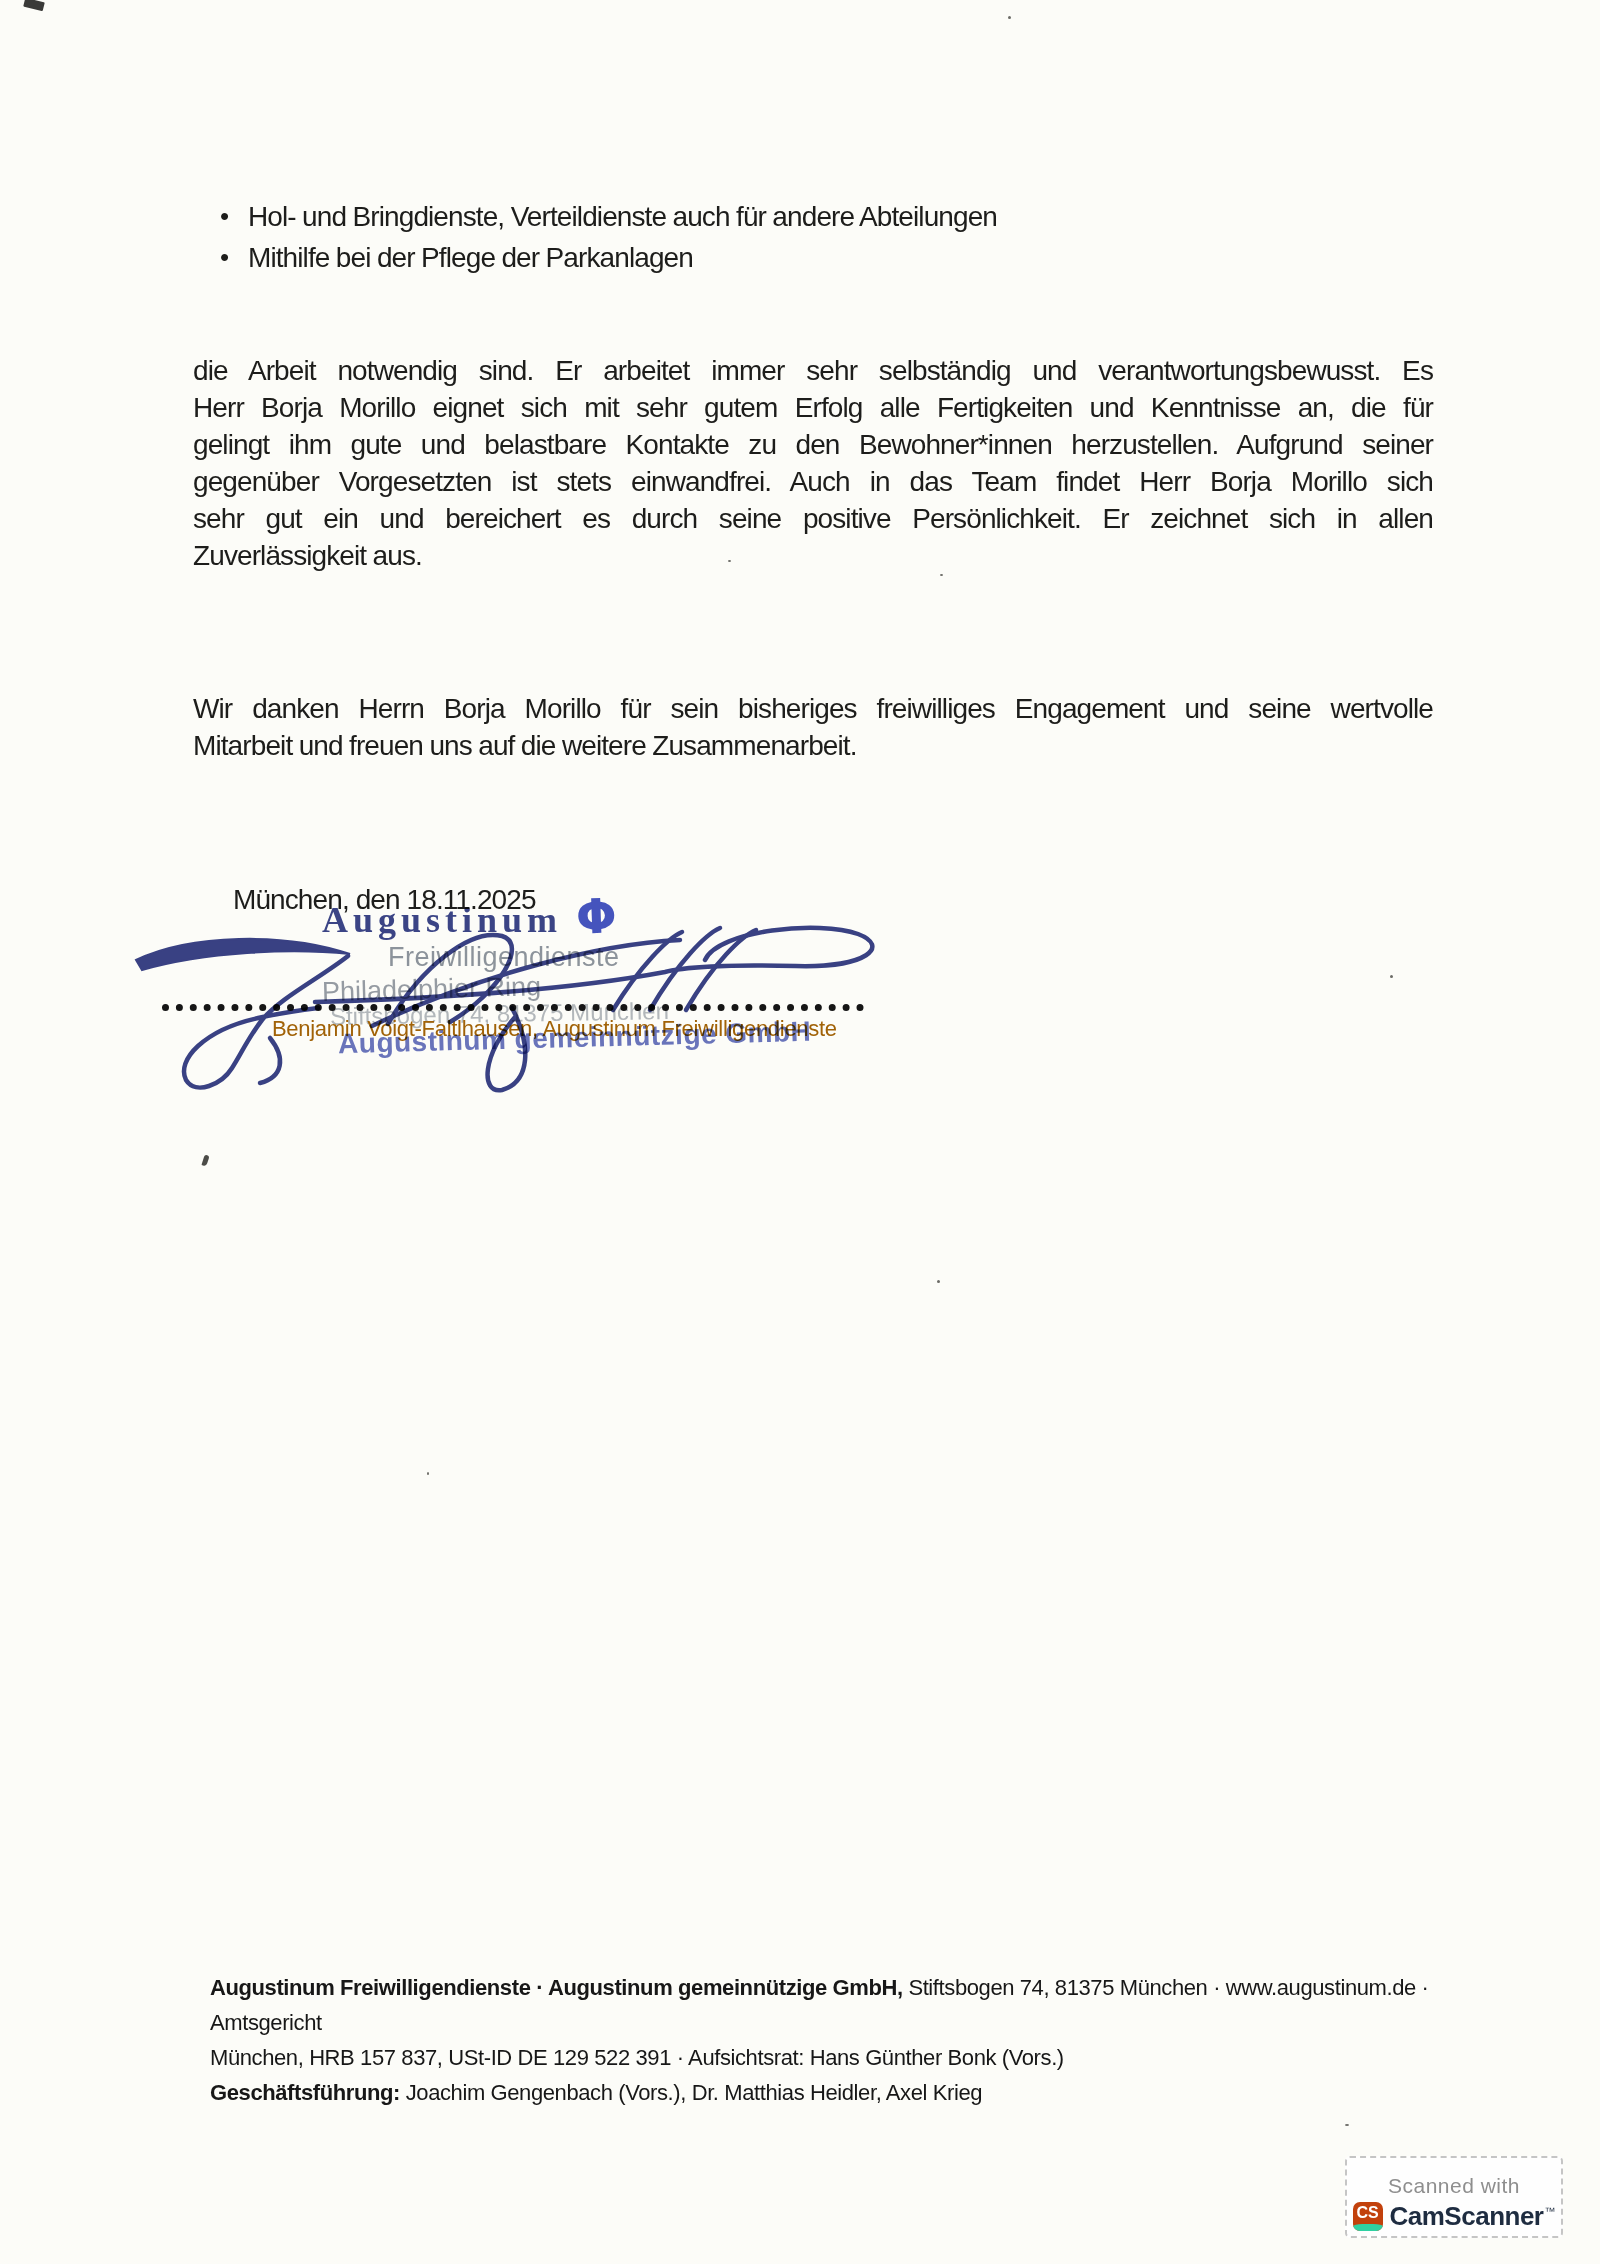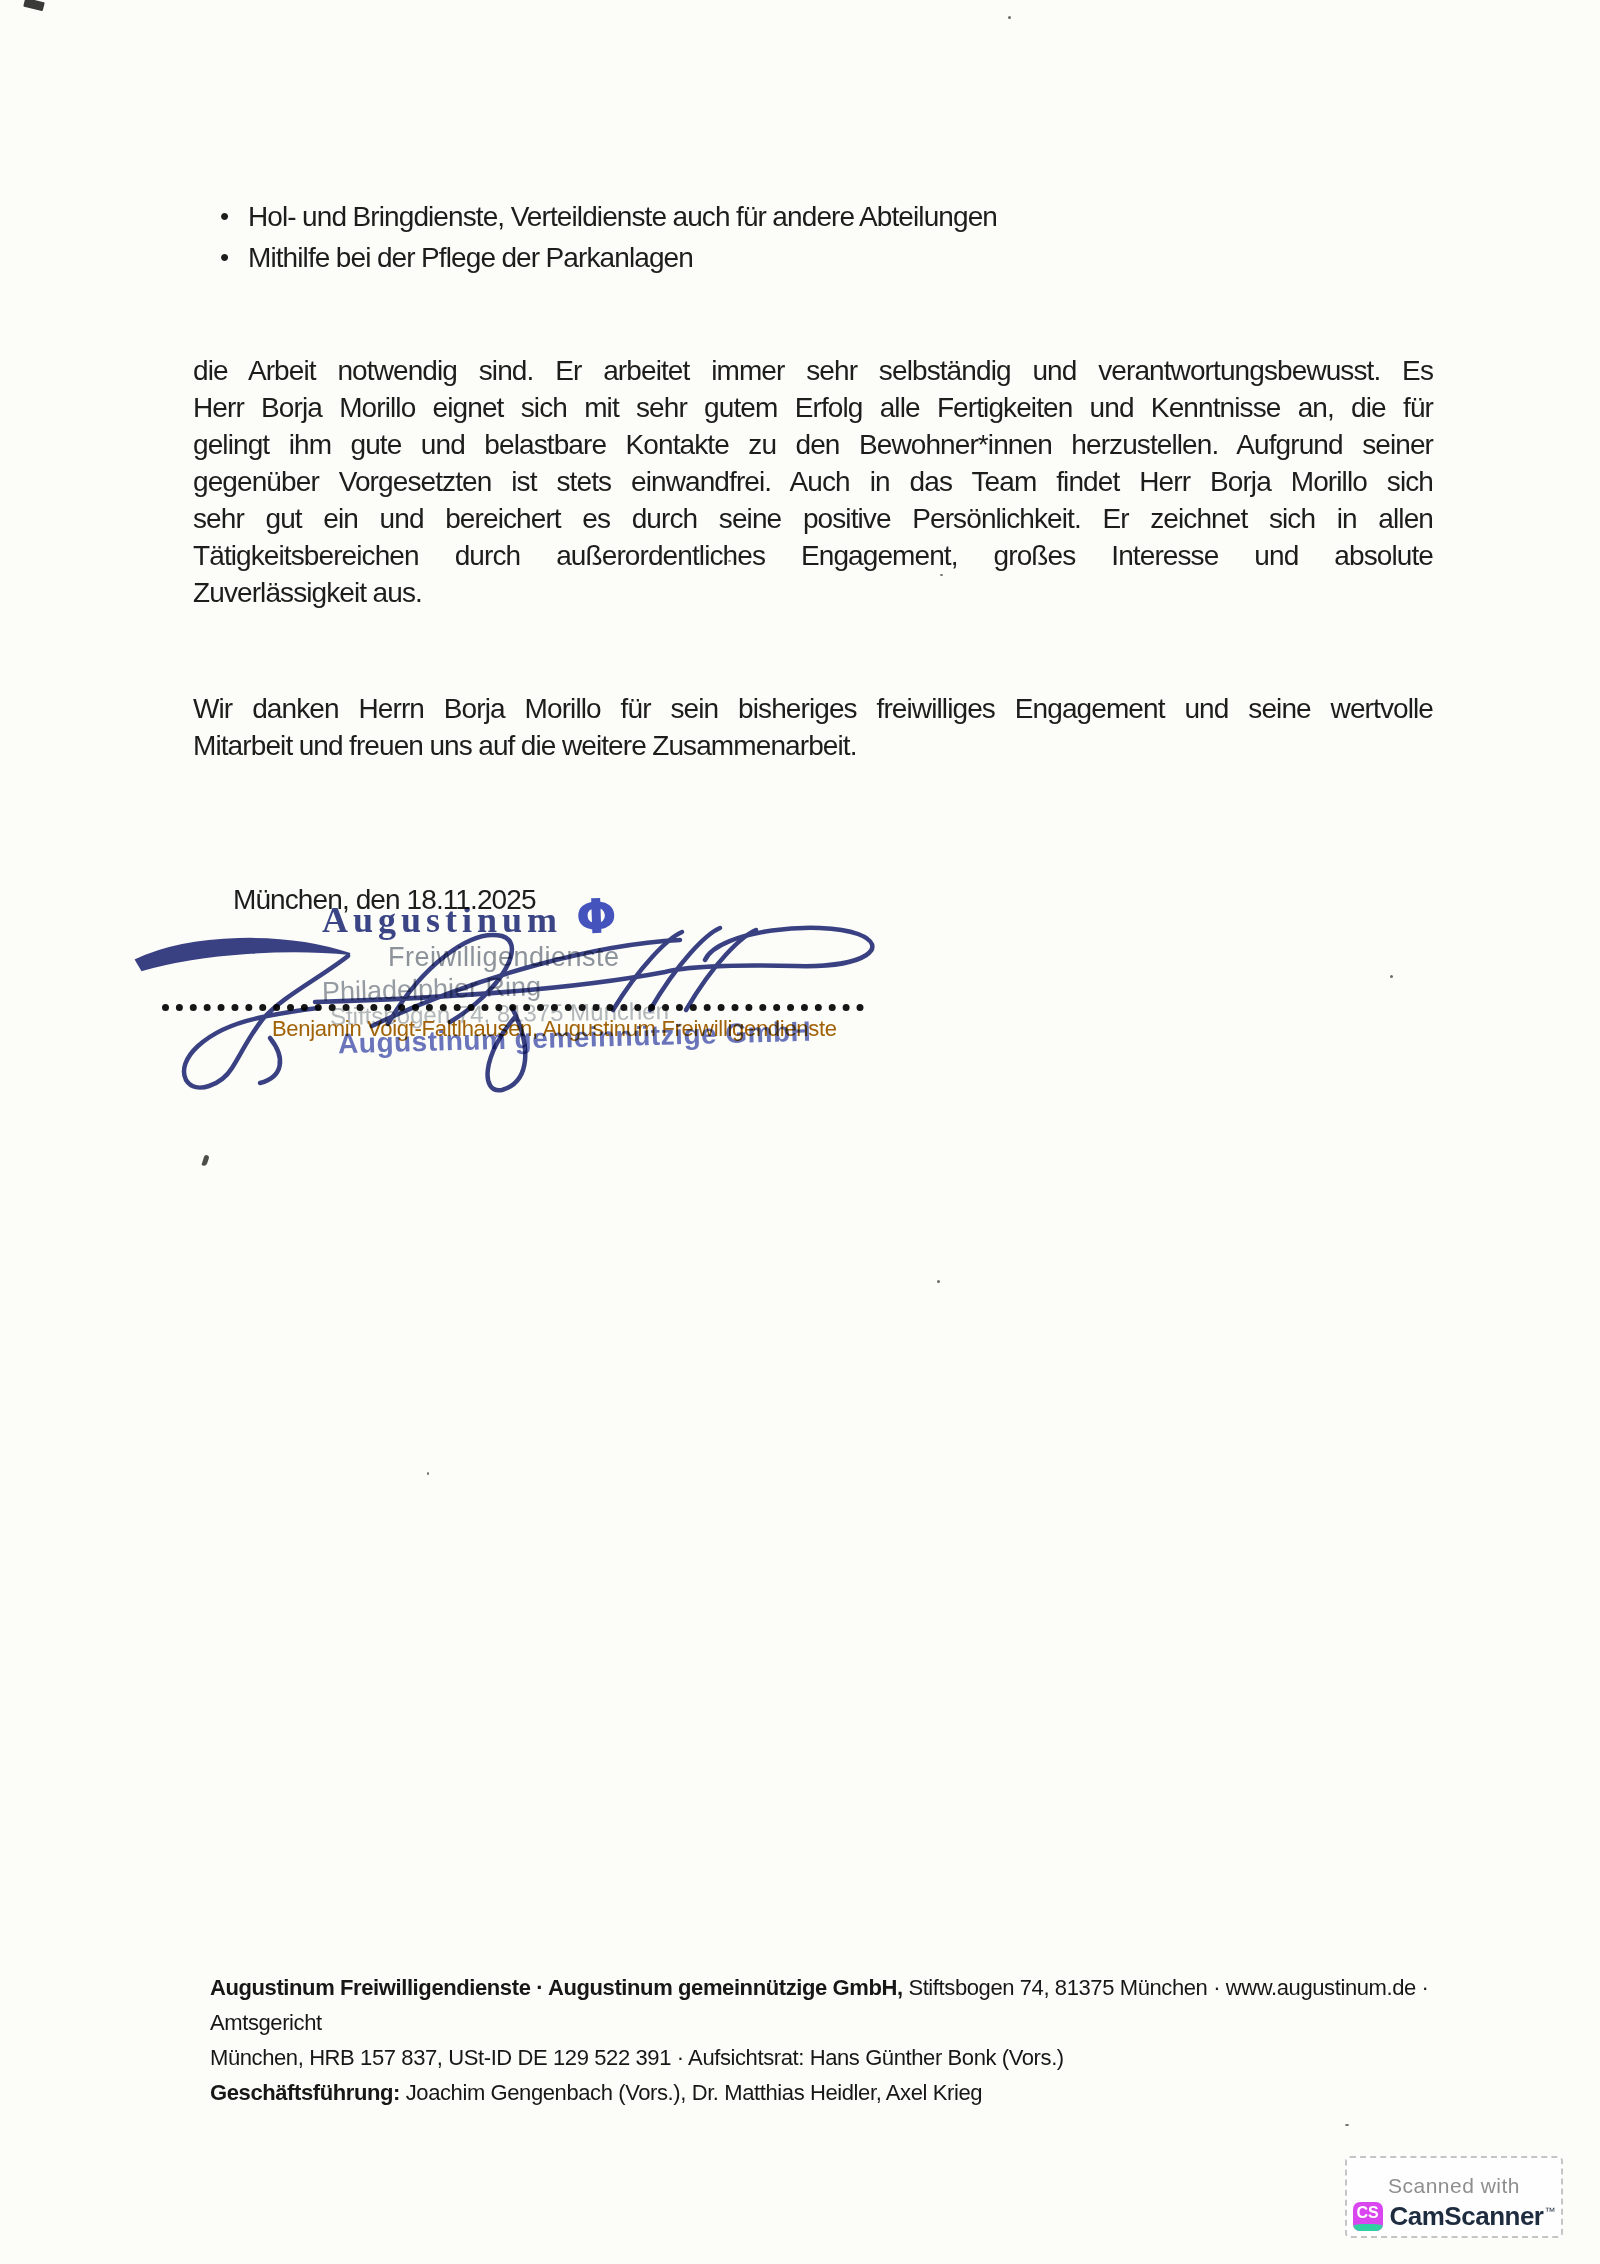--- a/index.html
+++ b/index.html
@@ -65,21 +65,21 @@
   .footer b{font-weight:700;}
   
   .cs-badge{
     position:absolute;left:1345px;top:2156px;width:218px;height:82px;
     border:2px dashed #c5c5c5;border-radius:5px;background:#fefefe;
     box-sizing:border-box;text-align:center;
   }
   .cs-scanned{margin-top:16px;font-size:21px;color:#8e8e8e;letter-spacing:.5px;}
   .cs-row{display:flex;align-items:center;justify-content:center;margin-top:3px;}
   .cs-icon{
-    position:relative;width:30px;height:29px;border-radius:7px;background:#d946ef;
+    position:relative;width:30px;height:29px;border-radius:7px;background:#c2410c;
     display:flex;align-items:flex-start;justify-content:center;overflow:hidden;flex:0 0 auto;
   }
   .cs-icon span{color:#fff;font-weight:700;font-size:16px;line-height:22px;letter-spacing:0;}
   .cs-icon::after{
     content:"";position:absolute;left:0;bottom:0;width:100%;height:7px;
     background:#2fd1a2;border-radius:40% 40% 6px 6px;
   }
   .cs-brand{font-size:26px;font-weight:700;color:#1e2c40;margin-left:7px;letter-spacing:-0.5px;}
   .cs-tm{font-size:11px;color:#1e2c40;vertical-align:top;position:relative;top:-6px;margin-left:1px;}
   
@@ -106,21 +106,20 @@
       <div class="tline">Hol- und Bringdienste, Verteildienste auch für andere Abteilungen</div>
       <div class="tline">Mithilfe bei der Pflege der Parkanlagen</div>
     </div>
 
   <div class="textblock para" style="top:352px;">
       <div class="tline">die Arbeit notwendig sind. Er arbeitet immer sehr selbständig und verantwortungsbewusst. Es</div>
       <div class="tline">Herr Borja Morillo eignet sich mit sehr gutem Erfolg alle Fertigkeiten und Kenntnisse an, die für</div>
       <div class="tline">gelingt ihm gute und belastbare Kontakte zu den Bewohner*innen herzustellen. Aufgrund seiner</div>
       <div class="tline">gegenüber Vorgesetzten ist stets einwandfrei. Auch in das Team findet Herr Borja Morillo sich</div>
       <div class="tline">sehr gut ein und bereichert es durch seine positive Persönlichkeit. Er zeichnet sich in allen</div>
-      <div class="tline">Tätigkeitsbereichen durch außerordentliches Engagement, großes Interesse und absolute</div>
       <div class="tline">Zuverlässigkeit aus.</div>
     </div>
 
   <div class="textblock para" style="top:690px;">
       <div class="tline">Wir danken Herrn Borja Morillo für sein bisheriges freiwilliges Engagement und seine wertvolle</div>
       <div class="tline">Mitarbeit und freuen uns auf die weitere Zusammenarbeit.</div>
     </div>
 
   <div class="dateline">München, den 18.11.2025</div>
 

